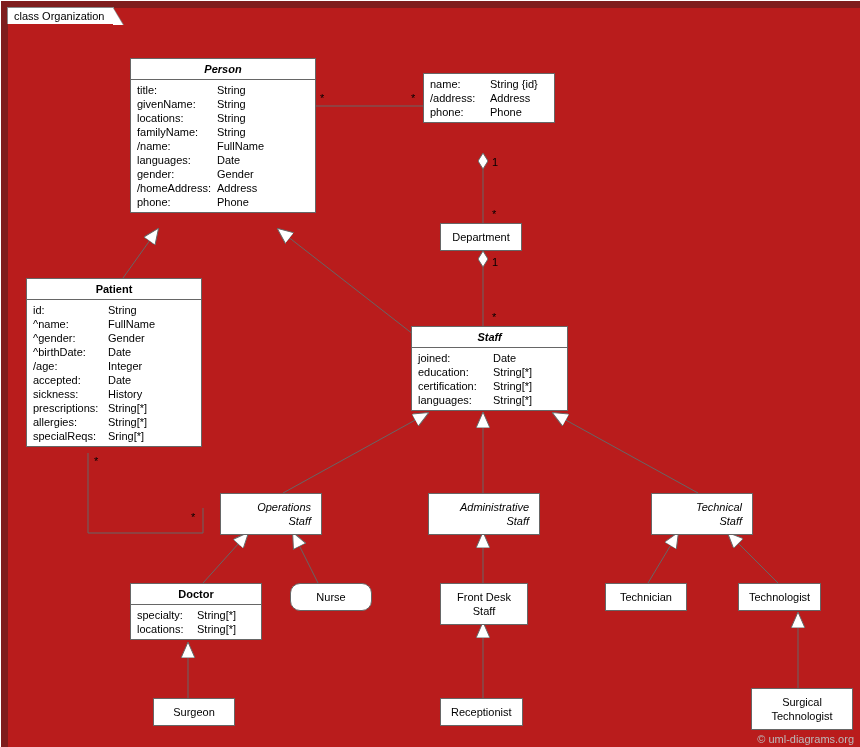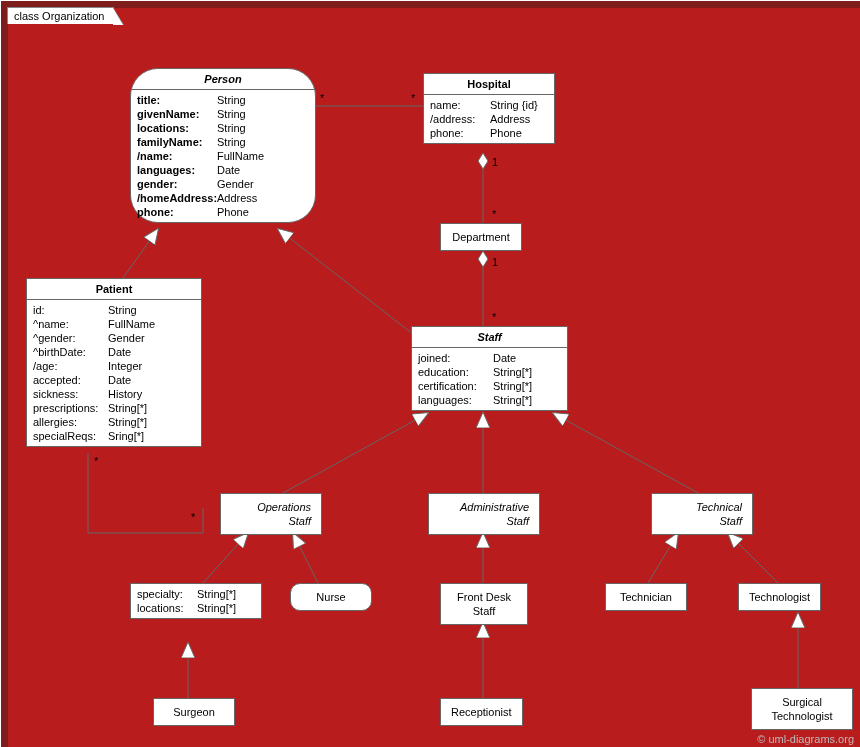--- a/index.html
+++ b/index.html
@@ -65,21 +65,21 @@
   .class-title.plain { font-style: normal; }
   .class-attrs {
     padding: 3px 6px;
   }
   .attr-row {
     display: flex;
     line-height: 14px;
   }
   .attr-name { width: 70px; }
   .attr-name.w60 { width: 60px; }
-  .attr-name.w80 { width: 80px; font-weight: bold; }
+  .attr-name.w80 { width: 80px; }
   .attr-name.w75 { width: 75px; }
   .attr-type { }
   .simple-title {
     text-align: center;
     font-weight: normal;
     padding: 6px 10px;
     white-space: pre-line;
     line-height: 14px;
   }
   .simple-title.italic { font-style: italic; text-align: right; }
@@ -159,21 +159,21 @@
 
   <div class="mult" style="left:312px; top:84px;">*</div>
   <div class="mult" style="left:403px; top:84px;">*</div>
   <div class="mult" style="left:484px; top:148px;">1</div>
   <div class="mult" style="left:484px; top:200px;">*</div>
   <div class="mult" style="left:484px; top:248px;">1</div>
   <div class="mult" style="left:484px; top:303px;">*</div>
   <div class="mult" style="left:86px; top:447px;">*</div>
   <div class="mult" style="left:183px; top:503px;">*</div>
 
-  <div class="class-box" style="left:122px; top:60px; width:184px;border-radius:28px;">
+  <div class="class-box" style="left:122px; top:50px; width:184px;">
     <div class="class-title">Person</div>
     <div class="class-attrs">
       <div class="attr-row">
           <span class="attr-name w80">title:</span>
           <span class="attr-type">String</span>
         </div>
       <div class="attr-row">
           <span class="attr-name w80">givenName:</span>
           <span class="attr-type">String</span>
         </div>
@@ -202,21 +202,20 @@
           <span class="attr-type">Address</span>
         </div>
       <div class="attr-row">
           <span class="attr-name w80">phone:</span>
           <span class="attr-type">Phone</span>
         </div>
     </div>
   </div>
 
   <div class="class-box" style="left:415px; top:65px; width:130px;">
-    <div class="class-title plain">Hospital</div>
     <div class="class-attrs">
       <div class="attr-row">
           <span class="attr-name w60">name:</span>
           <span class="attr-type">String {id}</span>
         </div>
       <div class="attr-row">
           <span class="attr-name w60">/address:</span>
           <span class="attr-type">Address</span>
         </div>
       <div class="attr-row">
@@ -305,20 +304,21 @@
   <div class="class-box" style="left:420px; top:485px; width:110px;">
     <div class="simple-title italic">Administrative
 Staff</div>
   </div>
   <div class="class-box" style="left:643px; top:485px; width:100px;">
     <div class="simple-title italic">Technical
 Staff</div>
   </div>
 
   <div class="class-box" style="left:122px; top:575px; width:130px;">
+    <div class="class-title plain">Doctor</div>
     <div class="class-attrs">
       <div class="attr-row">
           <span class="attr-name w60">specialty:</span>
           <span class="attr-type">String[*]</span>
         </div>
       <div class="attr-row">
           <span class="attr-name w60">locations:</span>
           <span class="attr-type">String[*]</span>
         </div>
     </div>

